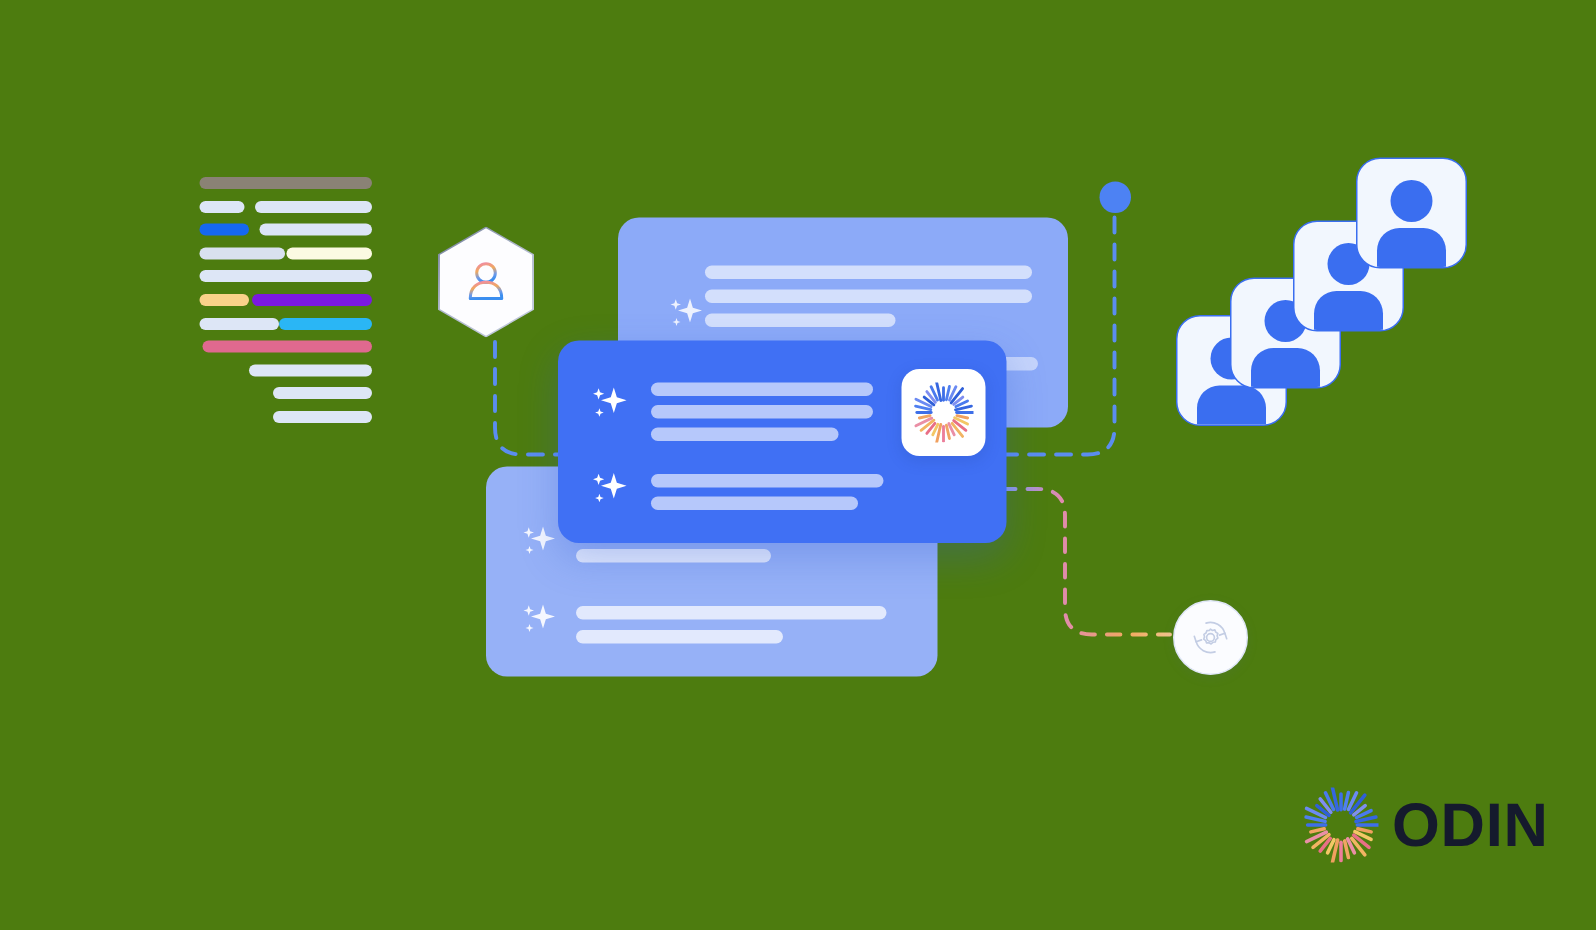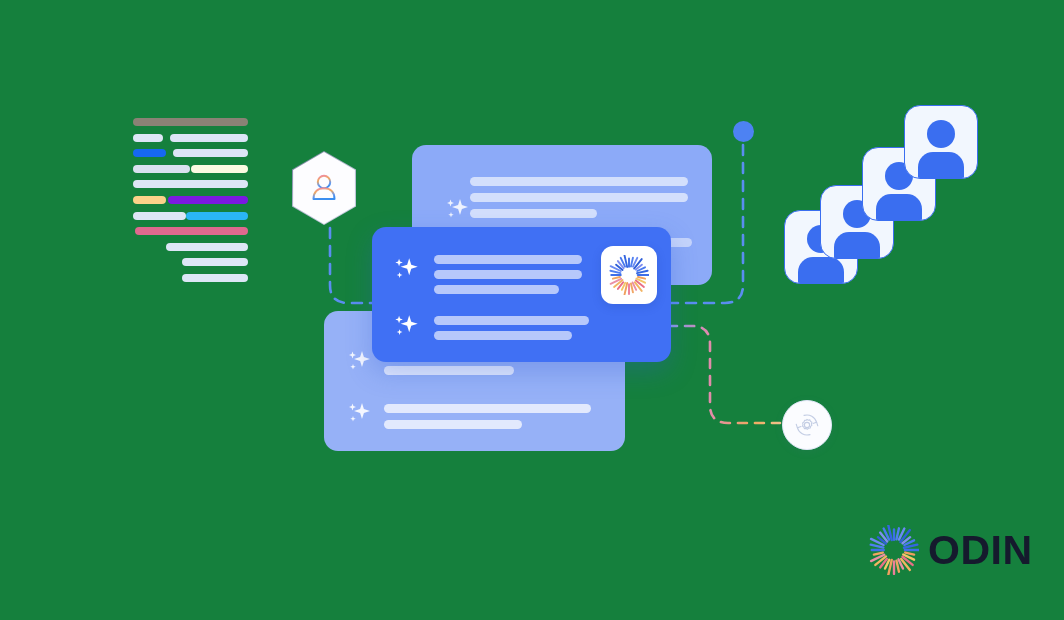--- a/index.html
+++ b/index.html
@@ -6,21 +6,21 @@
   html, body {
     width: 1064px;
     height: 620px;
     overflow: hidden;
     font-family: "Liberation Sans", sans-serif;
   }
   #stage {
     position: relative;
     width: 1064px;
     height: 620px;
-    background: #15803d;
+    background: #4d7c0f;
     overflow: hidden;
   }
   .abs { position: absolute; }
 
   
   #code-block { left: 133px; top: 118px; width: 118px; height: 170px; }
   .code-bar { position: absolute; height: 8px; border-radius: 4px; }
 
   
   #hex-node { left: 292px; top: 151px; width: 64px; height: 74px; }

